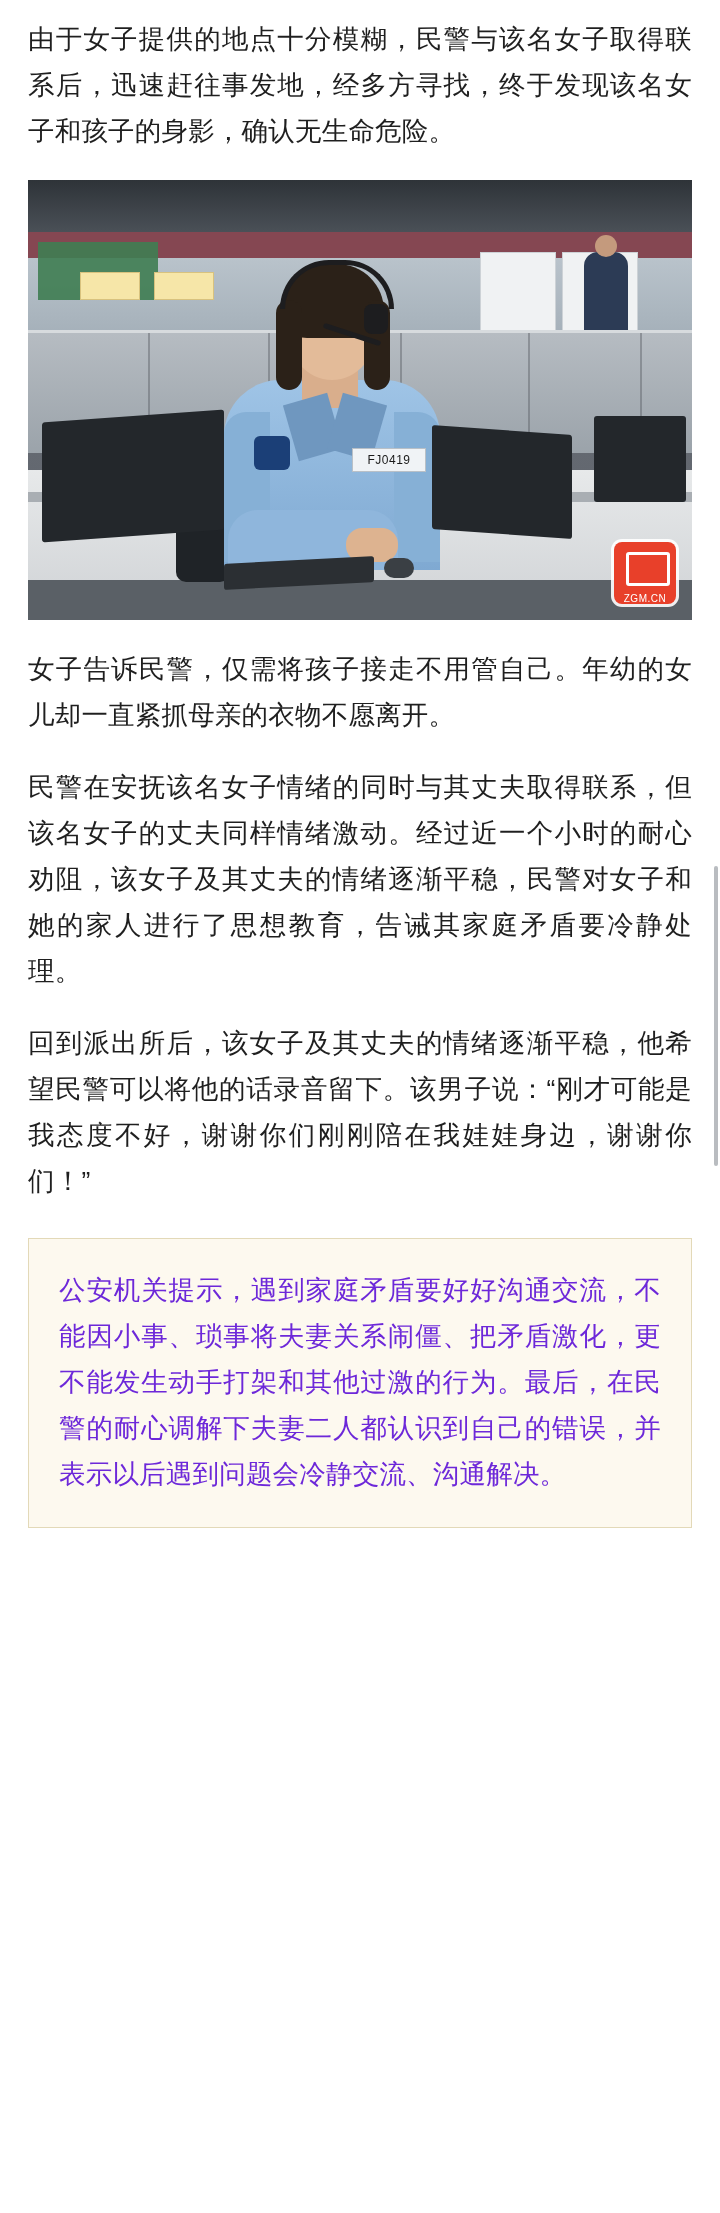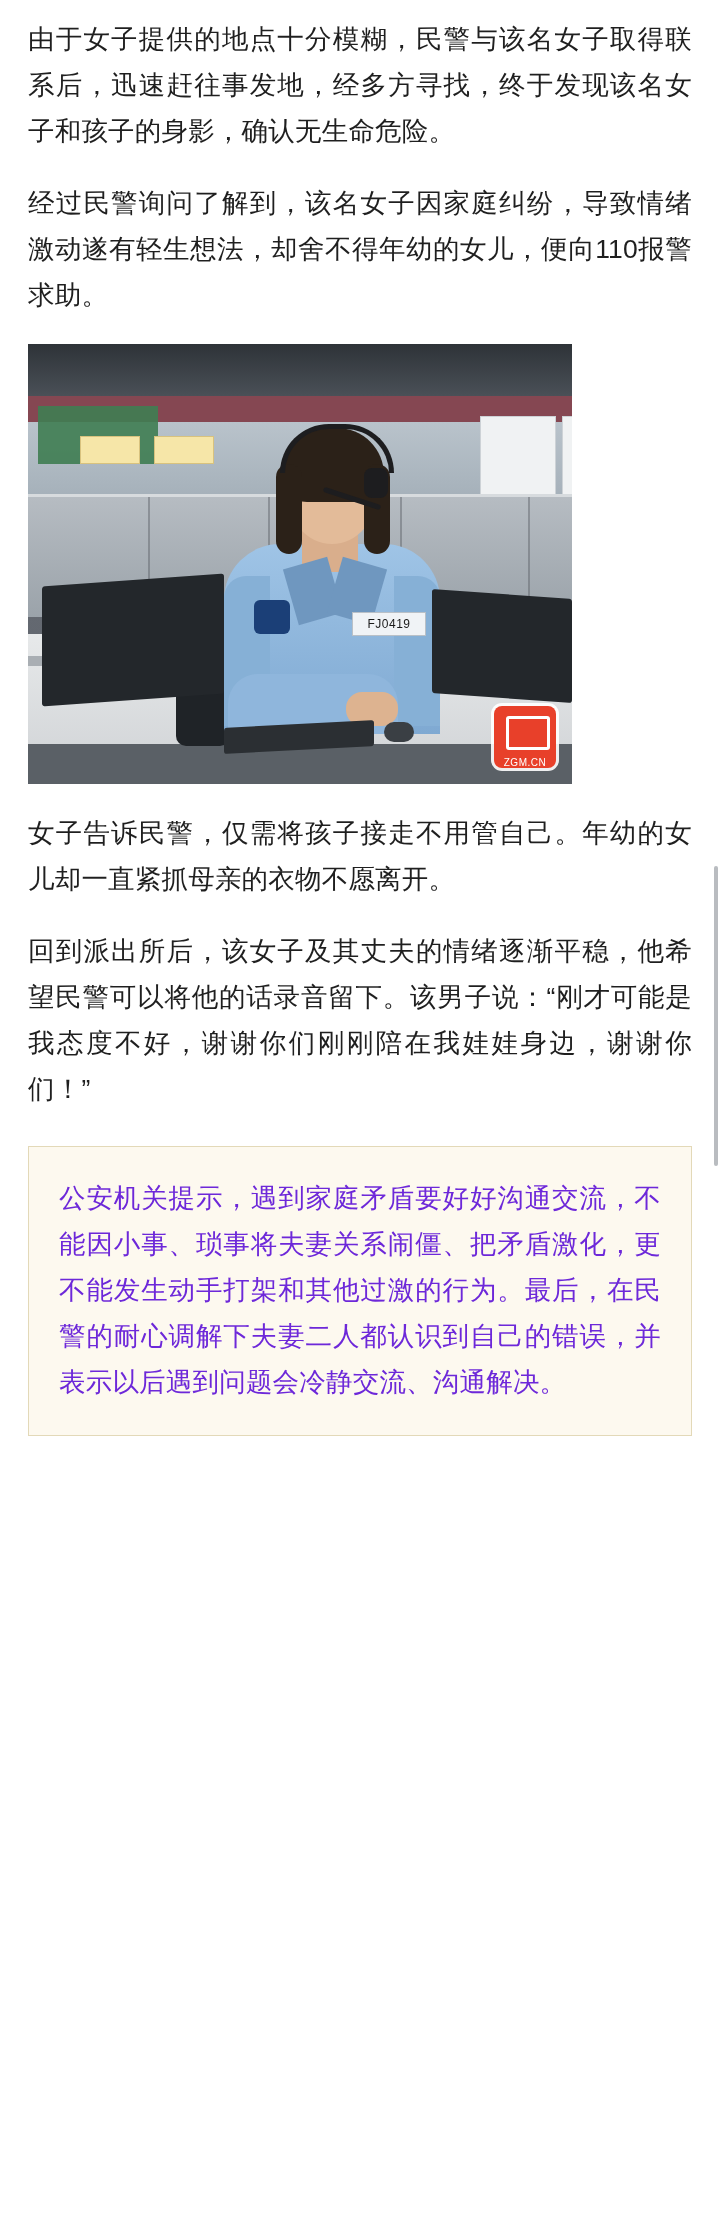--- a/index.html
+++ b/index.html
@@ -35,21 +35,21 @@
     text-align: justify;
     letter-spacing: 0.2px;
   }
   .para.first {
     padding-top: 16px;
   }
   
   .figure {
     margin: 0 0 26px 0;
     position: relative;
-    width: 544px;
+    width: 664px;
     height: 440px;
     overflow: hidden;
     background: #6d7279;
   }
   .photo {
     position: absolute;
     inset: 0;
     overflow: hidden;
     background: linear-gradient(#6f747c, #5d626a);
   }
@@ -261,21 +261,20 @@
   }
 </style>
 </head>
 <body>
 
 <div class="page">
 
   <div class="article">
 
     <p class="para first">由于女子提供的地点十分模糊，民警与该名女子取得联系后，迅速赶往事发地，经多方寻找，终于发现该名女子和孩子的身影，确认无生命危险。</p>
-    <p class="para">经过民警询问了解到，该名女子因家庭纠纷，导致情绪激动遂有轻生想法，却舍不得年幼的女儿，便向110报警求助。</p>
 
     <div class="figure">
       <div class="photo">
         <div class="ph-ceiling"></div>
         <div class="ph-wallband"></div>
         <div class="ph-wall"></div>
         <div class="ph-green"></div>
         <div class="ph-board b1"></div>
         <div class="ph-board b2"></div>
         <div class="ph-person-far"></div>
@@ -321,20 +320,21 @@
         <div class="ph-mouse"></div>
 
         <div class="watermark">
           <div class="inner"></div>
           <div class="wm-text">ZGM.CN</div>
         </div>
       </div>
     </div>
 
     <p class="para">女子告诉民警，仅需将孩子接走不用管自己。年幼的女儿却一直紧抓母亲的衣物不愿离开。</p>
+    <p class="para">民警在安抚该名女子情绪的同时与其丈夫取得联系，但该名女子的丈夫同样情绪激动。经过近一个小时的耐心劝阻，该女子及其丈夫的情绪逐渐平稳，民警对女子和她的家人进行了思想教育，告诫其家庭矛盾要冷静处理。</p>
     <p class="para">回到派出所后，该女子及其丈夫的情绪逐渐平稳，他希望民警可以将他的话录音留下。该男子说：“刚才可能是我态度不好，谢谢你们刚刚陪在我娃娃身边，谢谢你们！”</p>
 
     <div class="tipbox">
       <p class="para">公安机关提示，遇到家庭矛盾要好好沟通交流，不能因小事、琐事将夫妻关系闹僵、把矛盾激化，更不能发生动手打架和其他过激的行为。最后，在民警的耐心调解下夫妻二人都认识到自己的错误，并表示以后遇到问题会冷静交流、沟通解决。</p>
     </div>
 
   </div>
 
   <div class="scrollbar"></div>
 </div>

